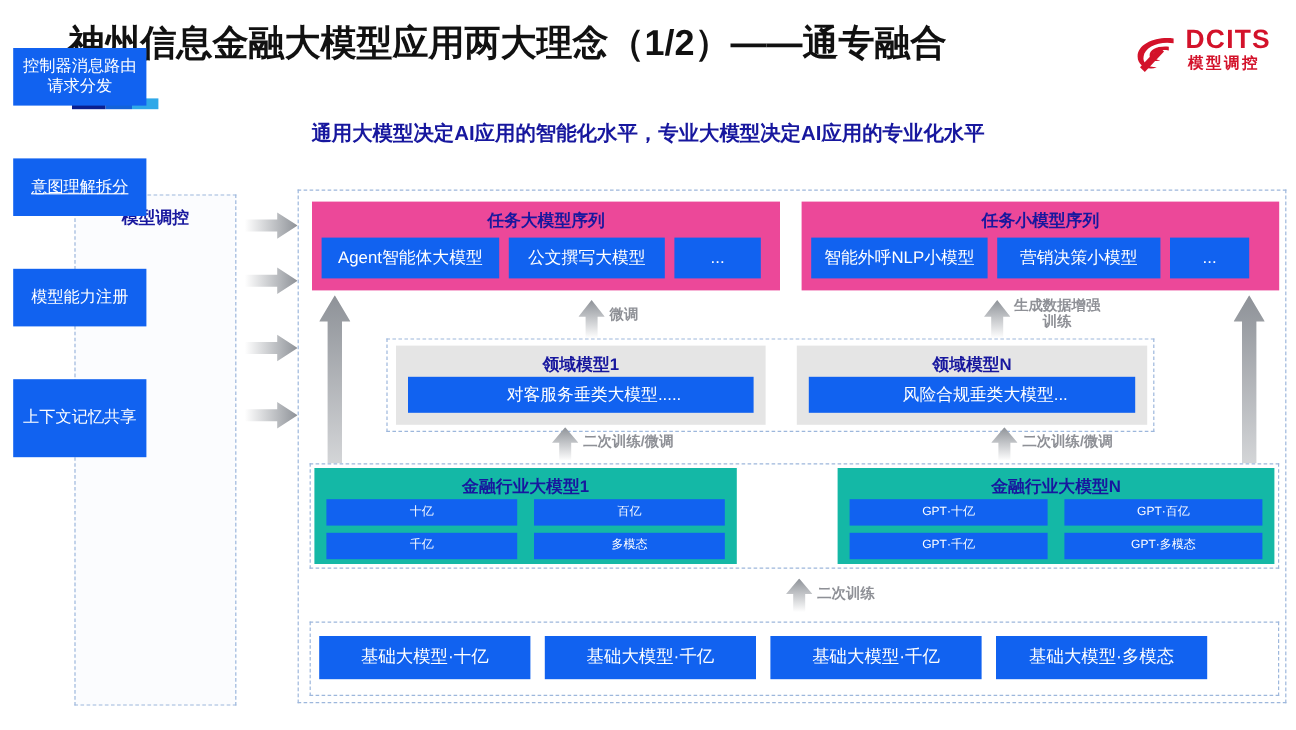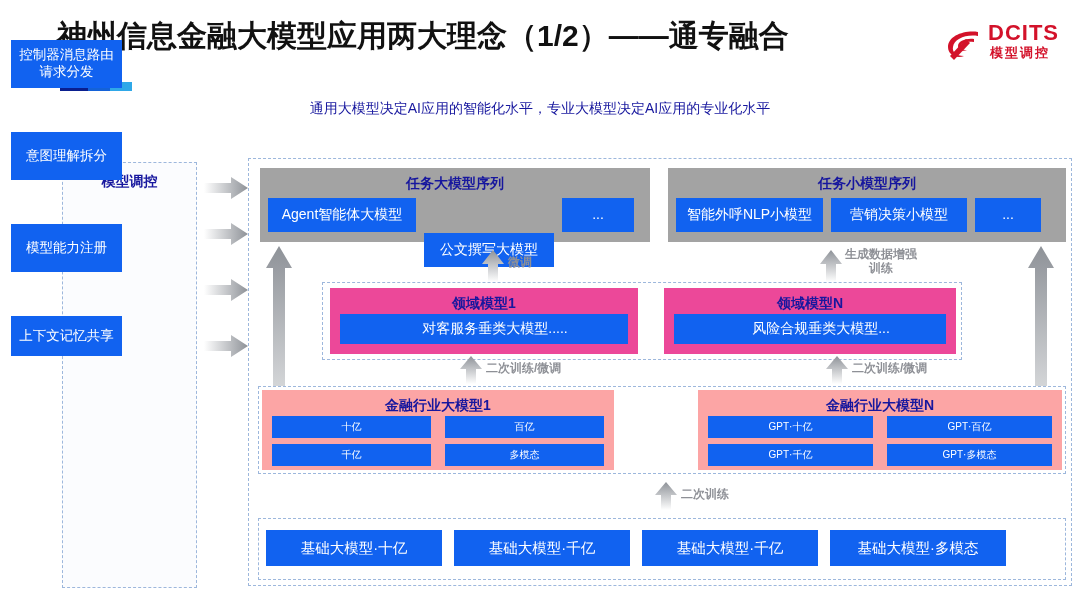--- a/index.html
+++ b/index.html
@@ -17,21 +17,21 @@
     font-size:30px;font-weight:bold;color:#111111;
     letter-spacing:0px;white-space:nowrap;
   }
   .accent-bar{position:absolute;left:60px;top:82px;width:72px;height:9px;display:flex;}
   .accent-bar i{display:block;height:100%;}
   .accent-bar i:nth-child(1){width:28px;background:#0a1f8f;}
   .accent-bar i:nth-child(2){width:22px;background:#1462d8;}
   .accent-bar i:nth-child(3){width:22px;background:#2fa8e8;}
   .subtitle{
     position:absolute;left:0;top:100px;width:1080px;text-align:center;
-    font-size:14px;font-weight:normal;color:#17179e;white-space:nowrap;
+    font-size:17px;font-weight:bold;color:#17179e;white-space:nowrap;
   }
   
   .logo{position:absolute;right:12px;top:20px;width:124px;height:52px;}
   .logo .mark{position:absolute;left:0;top:5px;width:40px;height:40px;}
   .logo .brand{position:absolute;left:44px;top:2px;font-size:22px;font-weight:bold;color:#d3122a;letter-spacing:1px;line-height:22px;}
   .logo .brand-cn{position:absolute;left:46px;top:26px;font-size:13px;font-weight:bold;color:#d3122a;letter-spacing:2px;line-height:14px;}
 
   
   .left-panel{
     position:absolute;left:62px;top:162px;width:133px;height:424px;
@@ -41,63 +41,63 @@
     position:absolute;left:0;top:10px;width:133px;text-align:center;
     font-size:14px;font-weight:bold;color:#17179e;
   }
   .blue-box{
     background:#1162f0;color:#ffffff;font-size:13.5px;
     display:flex;align-items:center;justify-content:center;text-align:center;
     line-height:1.25;box-sizing:border-box;padding:2px 4px;
   }
   .left-item{position:absolute;left:11px;width:111px;}
   .li1{top:40px;height:48px;}
-  .li2{top:132px;height:48px;}
+  .li2{top:132px;height:48px;text-decoration:underline;}
   .li3{top:224px;height:48px;}
-  .li4{top:316px;height:40px;}
+  .li4{top:316px;height:65px;}
 
   
   .r-arrow{position:absolute;left:204px;width:44px;height:24px;}
   .ra1{top:176px;} .ra2{top:222px;} .ra3{top:278px;} .ra4{top:334px;}
 
   
   .main-outer{
     position:absolute;left:248px;top:158px;width:824px;height:428px;
     border:1px dashed #9db7dc;background:#ffffff;box-sizing:border-box;
   }
   
-  .task-group{position:absolute;background:#a3a3a3;}
+  .task-group{position:absolute;background:#ec4899;}
   .tg-left{left:260px;top:168px;width:390px;height:74px;}
   .tg-right{left:668px;top:168px;width:398px;height:74px;}
   .group-title{
     position:absolute;width:100%;text-align:center;top:7px;
     font-size:14px;font-weight:bold;color:#17179e;
   }
   .chip-row{position:absolute;left:8px;right:8px;top:30px;display:flex;gap:8px;}
   .chip{flex:0 0 auto;height:34px;font-size:14px;}
   
-  .c-agent{width:148px;} .c-gongwen{width:130px;margin-top:35px;} .c-dots{width:72px;}
+  .c-agent{width:148px;} .c-gongwen{width:130px;} .c-dots{width:72px;}
   .c-nlp{width:147px;} .c-yx{width:136px;} .c-dots2{width:66px;}
 
   
   .domain-band{
     position:absolute;left:322px;top:282px;width:640px;height:78px;
     border:1px dashed #9db7dc;box-sizing:border-box;background:#ffffff;
   }
-  .domain-card{position:absolute;top:288px;height:66px;background:#ec4899;}
+  .domain-card{position:absolute;top:288px;height:66px;background:#e5e5e5;}
   .dc-left{left:330px;width:308px;}
   .dc-right{left:664px;width:292px;}
   .domain-chip{position:absolute;left:10px;right:10px;top:26px;height:30px;font-size:14px;padding-left:26px;}
 
   
   .fin-band{
     position:absolute;left:258px;top:386px;width:808px;height:88px;
     border:1px dashed #9db7dc;box-sizing:border-box;background:#ffffff;
   }
-  .fin-card{position:absolute;top:390px;height:80px;background:#fca5a5;}
+  .fin-card{position:absolute;top:390px;height:80px;background:#14b8a6;}
   .fc-left{left:262px;width:352px;}
   .fc-right{left:698px;width:364px;}
   .fin-grid{position:absolute;left:10px;right:10px;top:26px;display:grid;grid-template-columns:1fr 1fr;gap:6px 14px;}
   .fin-grid .chip{width:auto;height:22px;font-size:10px;}
 
   
   .base-band{
     position:absolute;left:258px;top:518px;width:808px;height:62px;
     border:1px dashed #9db7dc;box-sizing:border-box;background:#ffffff;
   }

